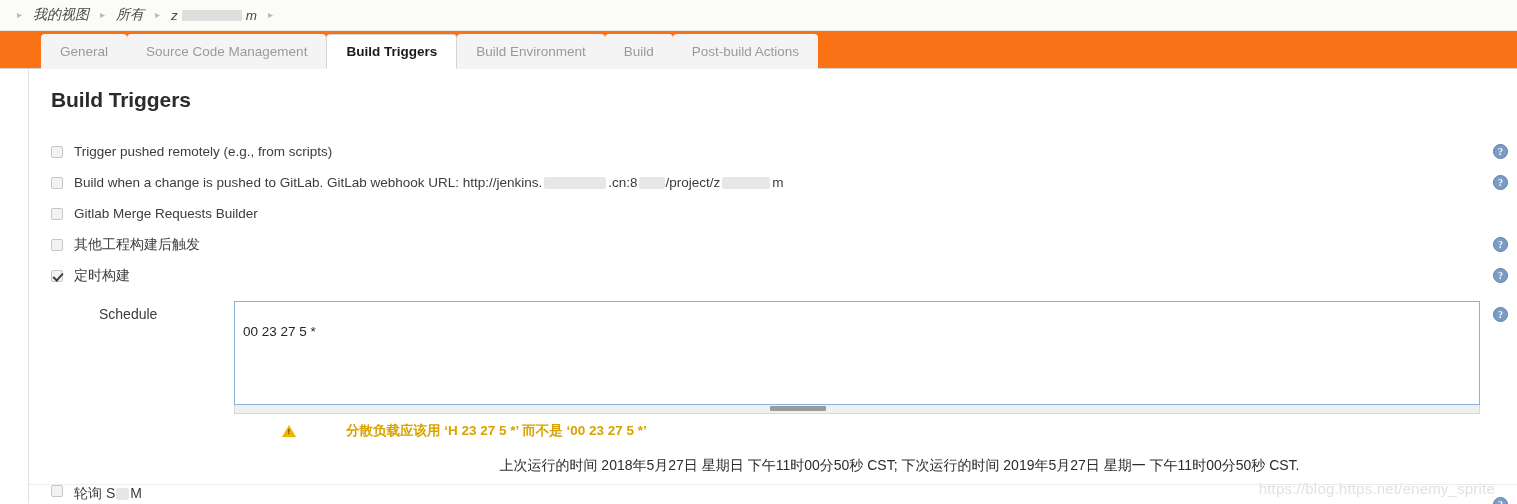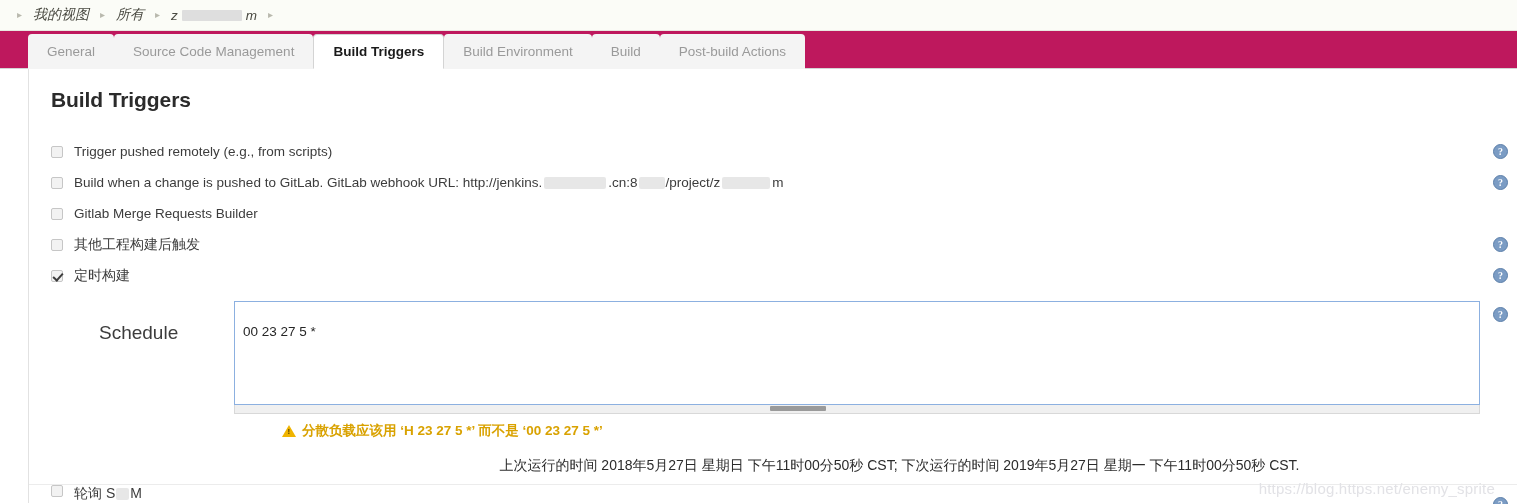--- a/index.html
+++ b/index.html
@@ -46,23 +46,23 @@
     background: #dedede;
     border-radius: 1px;
     height: 11px;
     vertical-align: -1px;
   }
 
   
   .tabbar-wrap {
     position: relative;
     height: 38px;
-    background: #be185d;
+    background: #f97316;
     border-bottom: 1px solid #d4d4d4;
-    padding-left: 28px;
+    padding-left: 41px;
     box-sizing: border-box;
   }
   .tabbar {
     display: flex;
     align-items: stretch;
     height: 100%;
   }
   .tab {
     display: flex;
     align-items: center;
@@ -164,26 +164,25 @@
   
   .schedule-block {
     position: relative;
     display: flex;
     padding-left: 22px;
     margin-top: 10px;
   }
   .schedule-label {
     width: 183px;
     flex: 0 0 auto;
-    font-size: 19px;
+    font-size: 14px;
     color: #3c3c3c;
     padding-top: 5px;
     padding-left: 48px;
     box-sizing: border-box;
-    margin-top: 16px;
   }
   .schedule-field {
     flex: 1 1 auto;
     padding-right: 37px;
   }
   .ta {
     width: 100%;
     height: 104px;
     border: 1px solid #8cb0e0;
     background: #ffffff;
@@ -215,20 +214,21 @@
   }
 
   .warn-line {
     padding-left: 253px;
     margin-top: 9px;
     font-size: 13.5px;
     font-weight: bold;
     color: #d9a200;
     display: flex;
     align-items: center;
+    gap: 44px;
   }
   .warn-tri {
     width: 0;
     height: 0;
     border-left: 7px solid transparent;
     border-right: 7px solid transparent;
     border-bottom: 12px solid #f0b400;
     margin-right: 6px;
     position: relative;
     flex: 0 0 auto;

